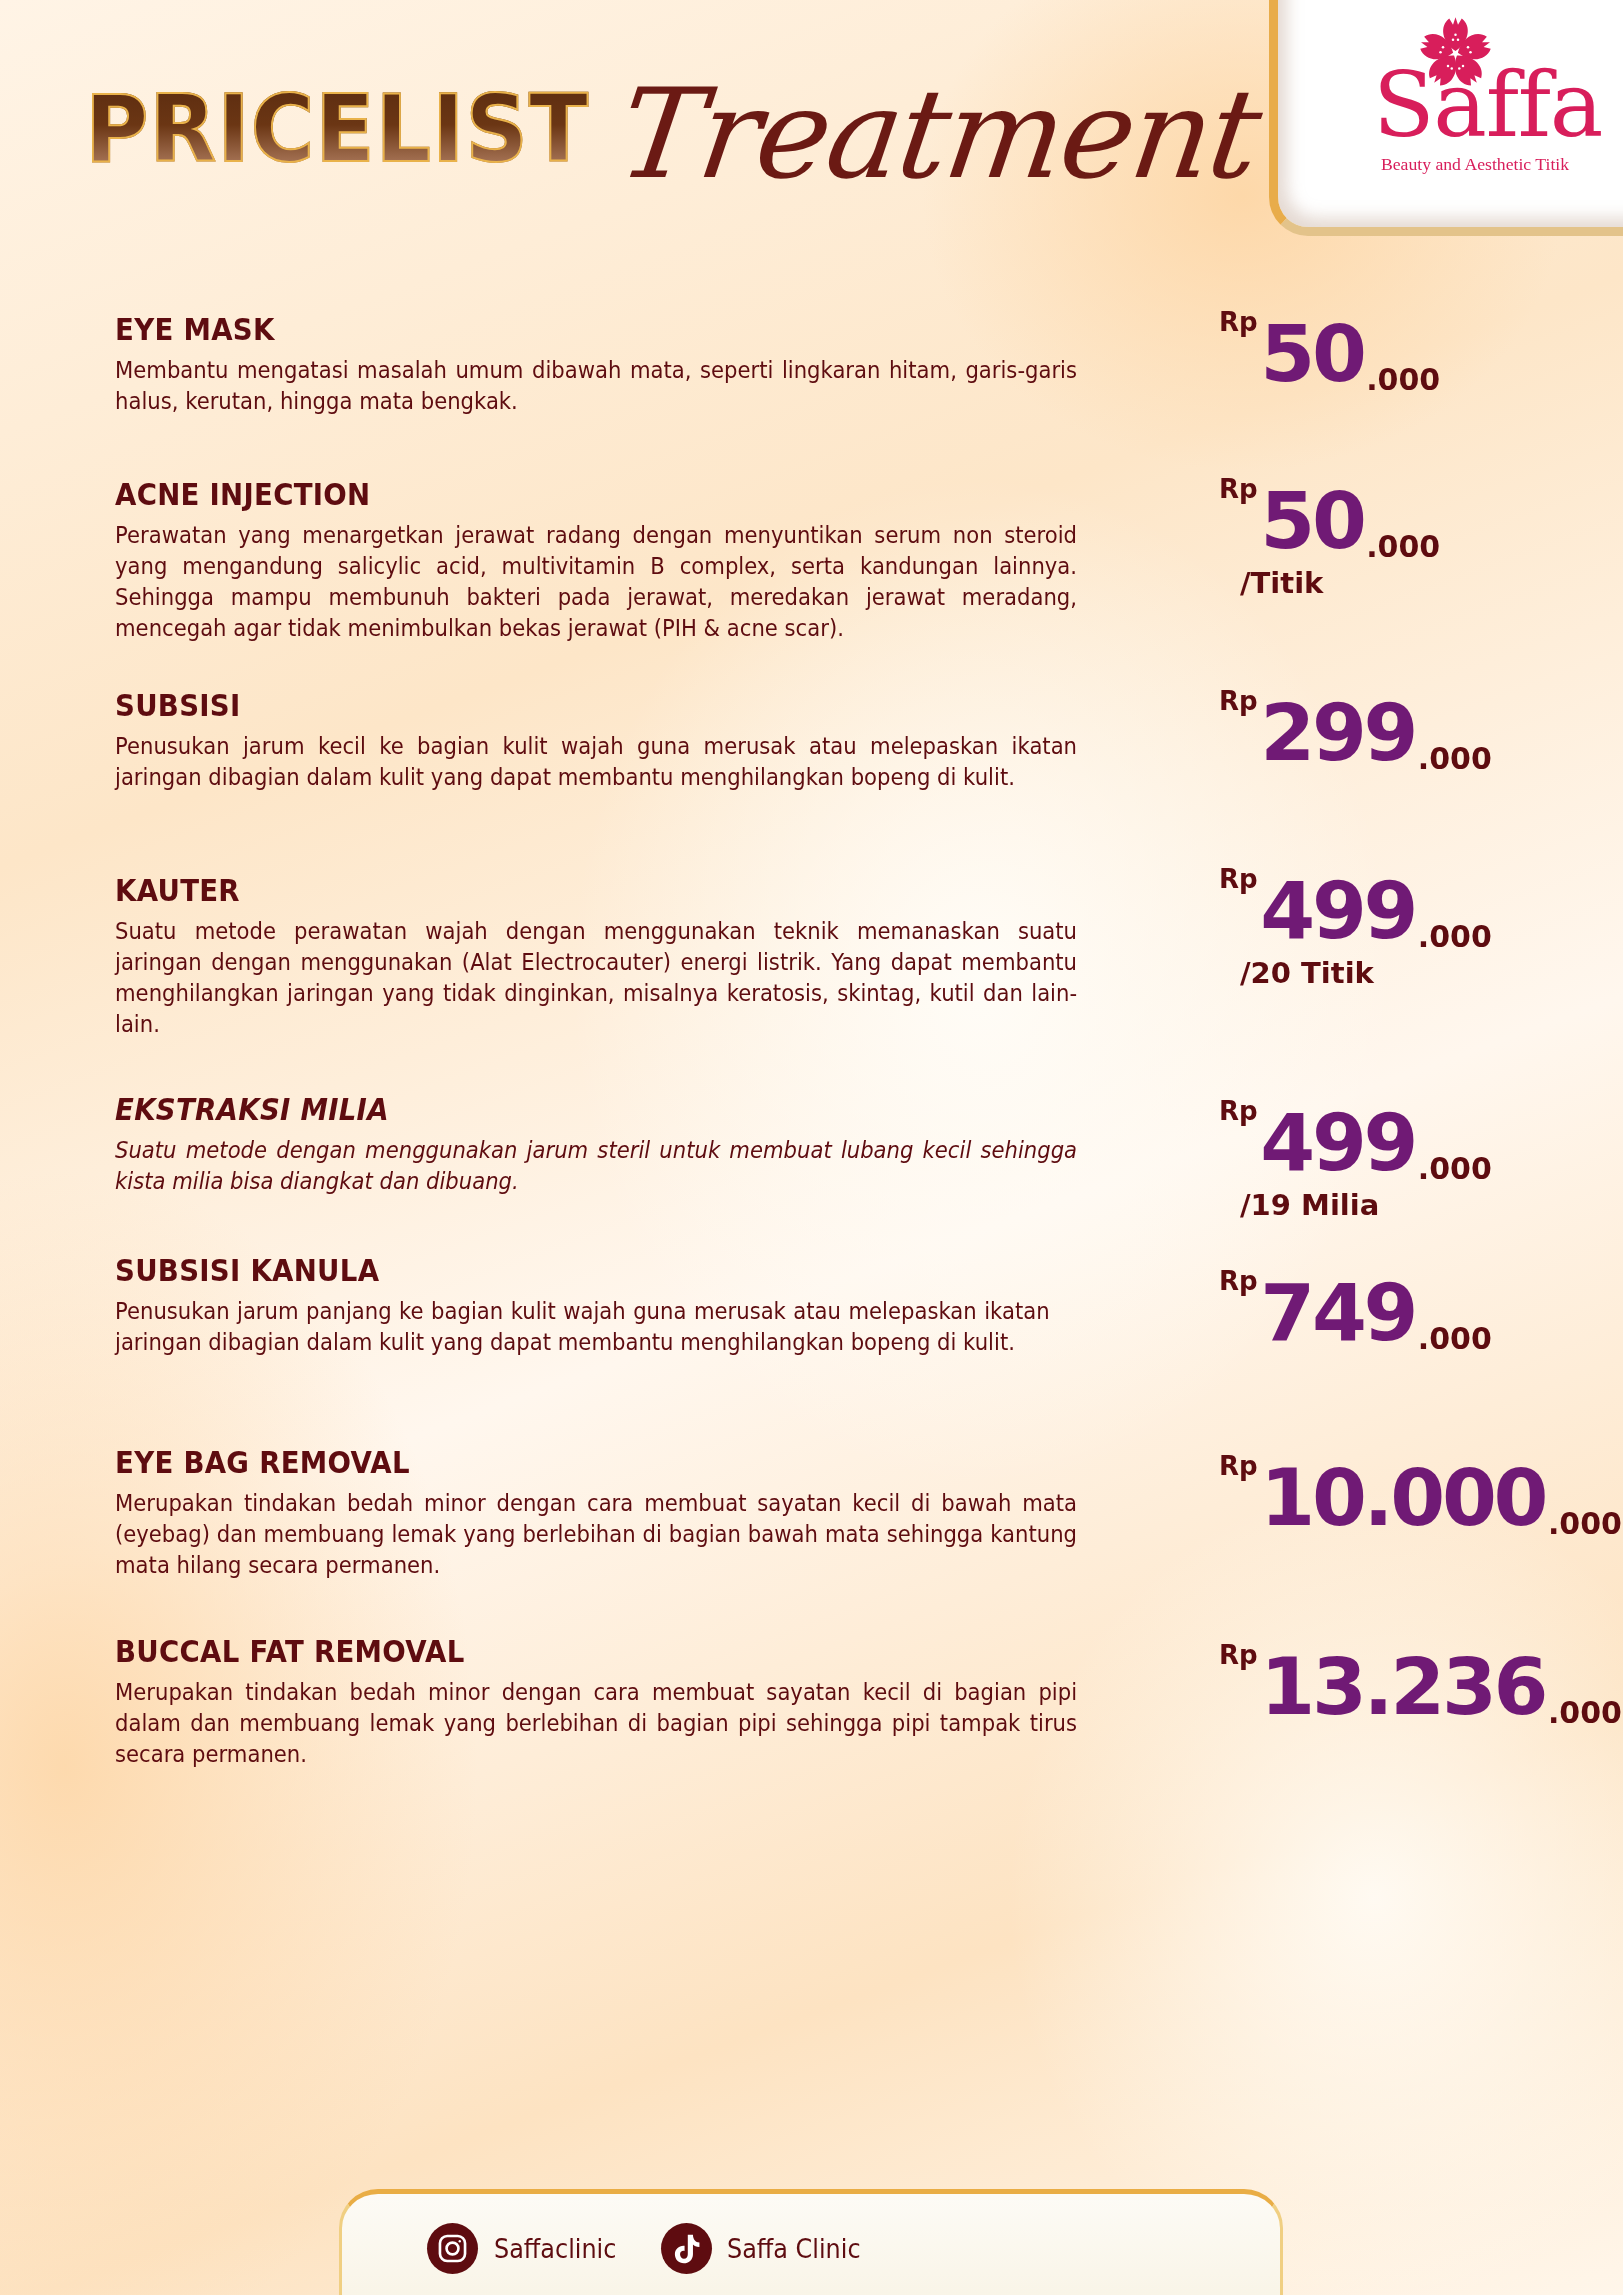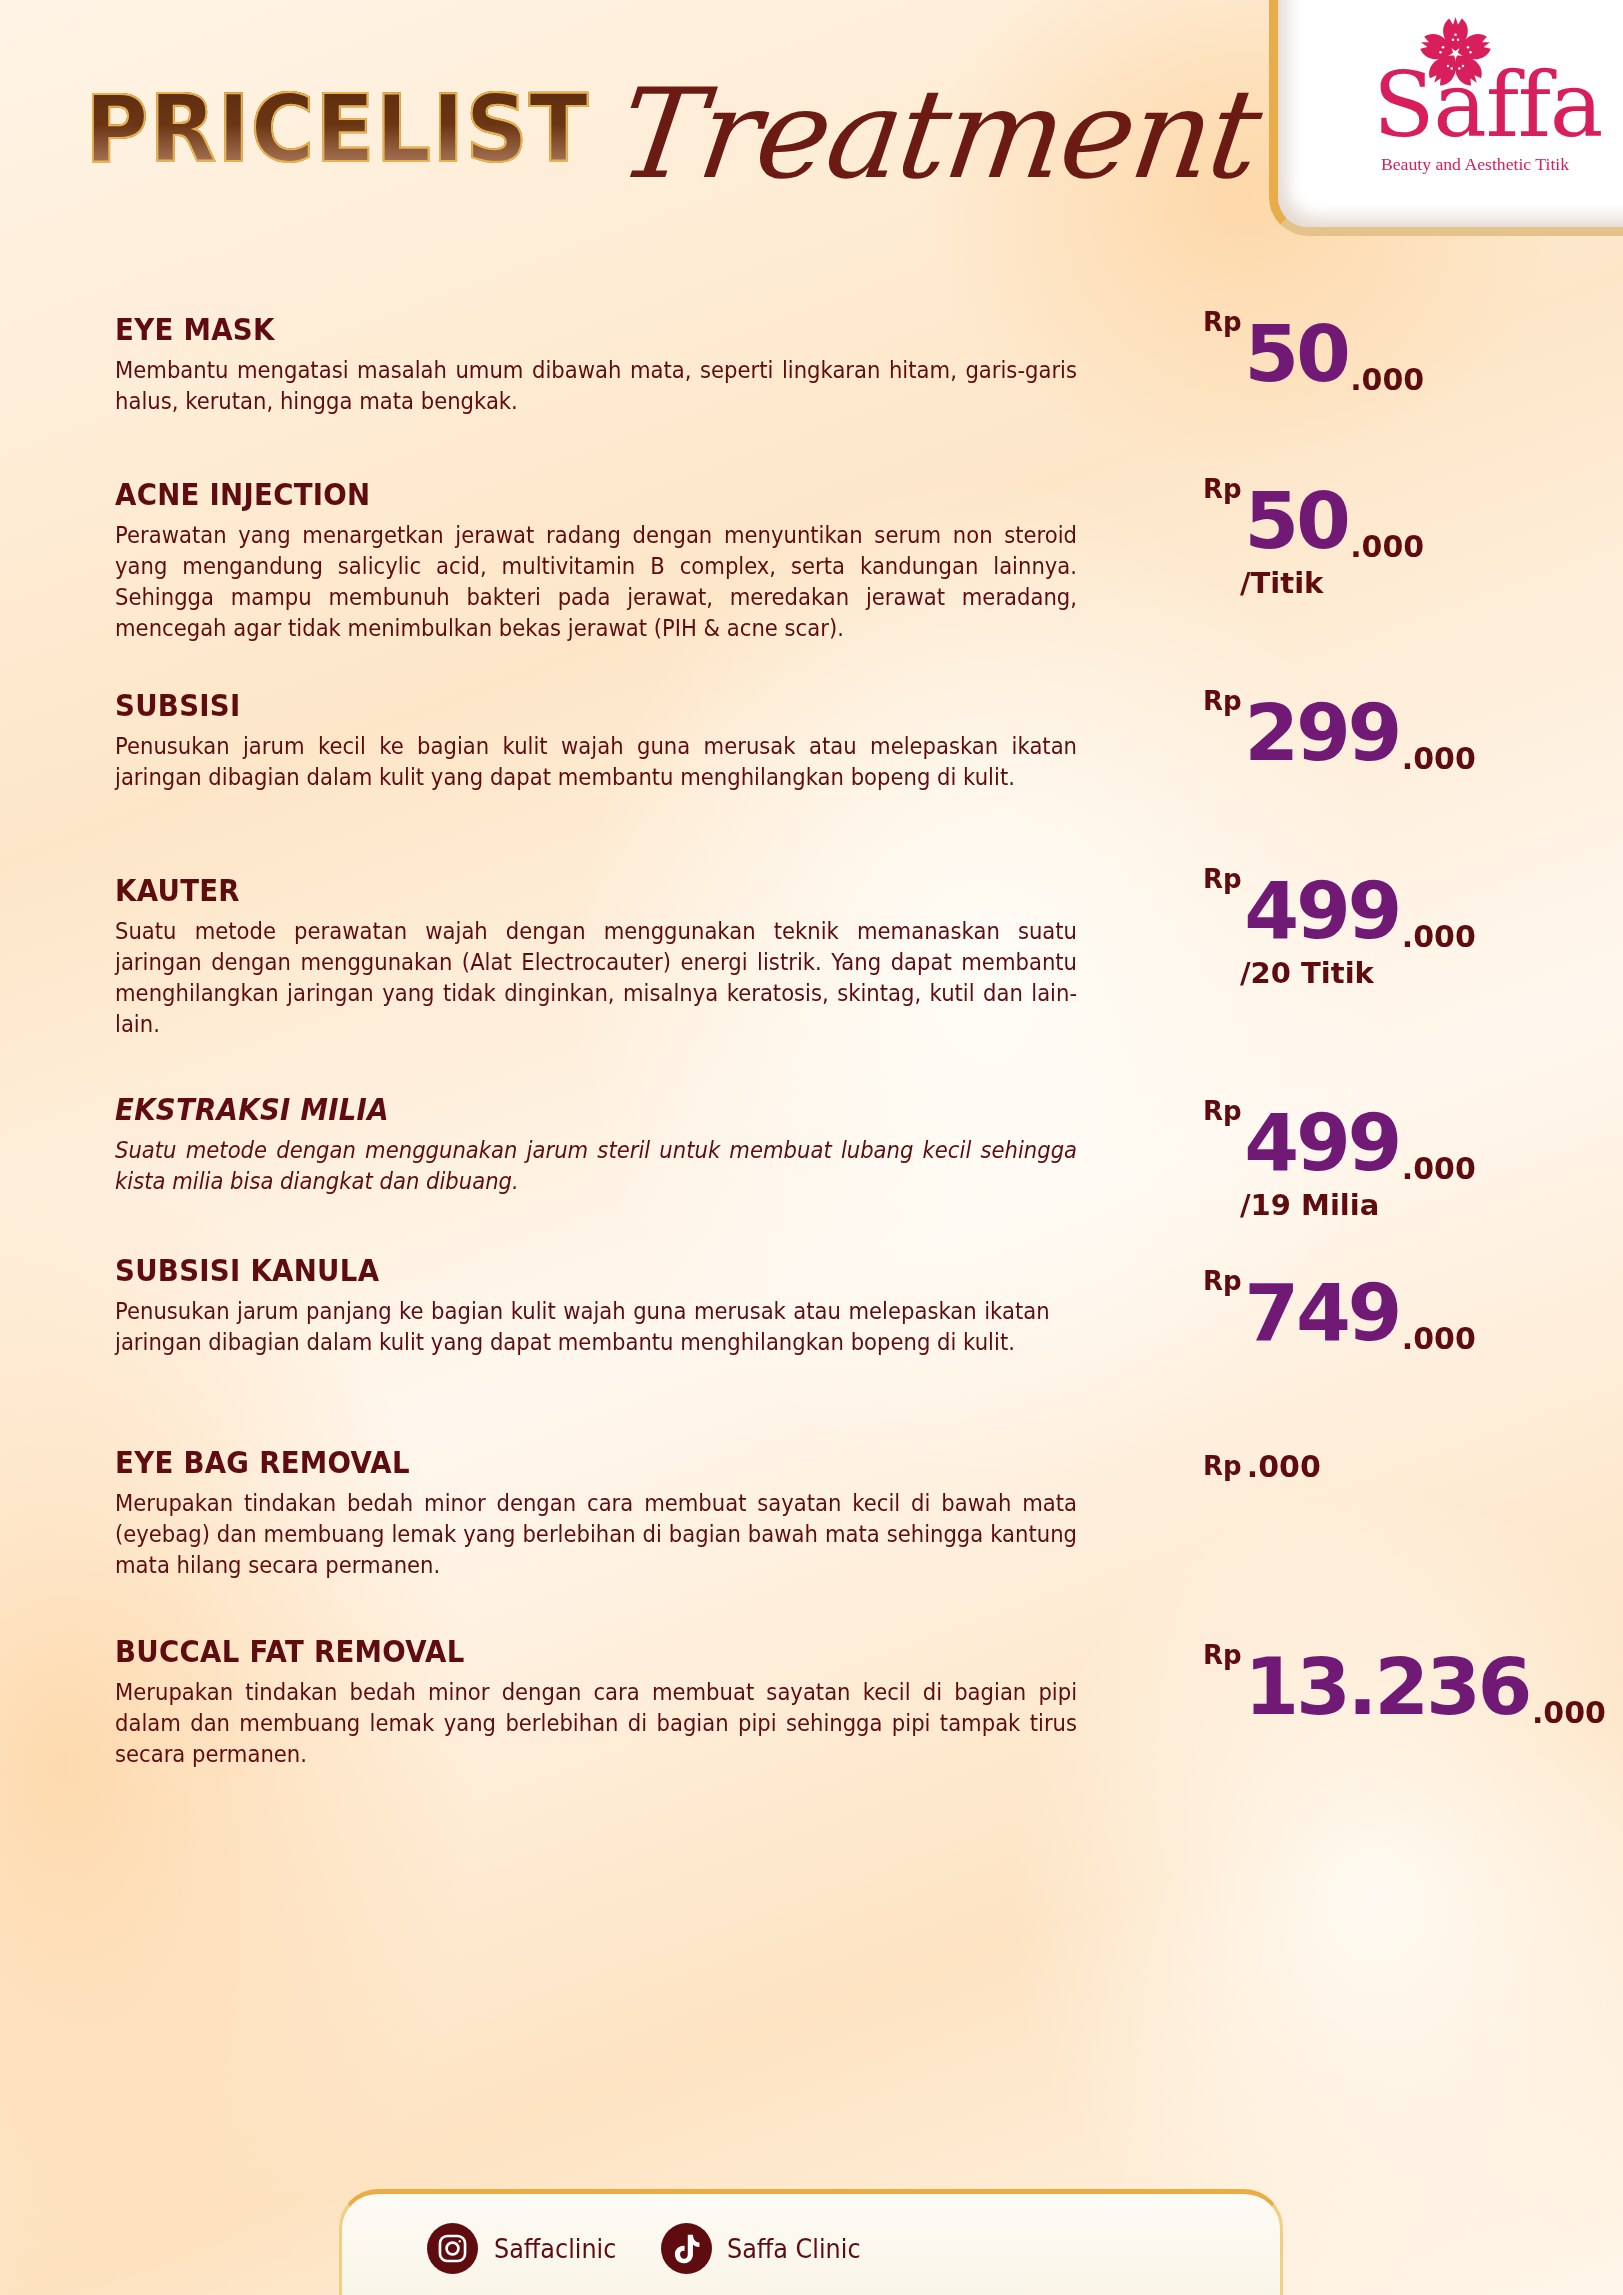--- a/index.html
+++ b/index.html
@@ -96,20 +96,21 @@
 
   .price { position:absolute; left:1203px; }
   .price-row { display:flex; align-items:flex-start; }
   .rp {
     font-family:"DejaVu Sans", sans-serif;
     font-weight:bold;
     font-size:26px;
     color:#5e0c10;
     margin-top:5.2px;
     margin-right:2.6px;
+    margin-left:16px;
   }
   .amount {
     font-family:"DejaVu Sans", sans-serif;
     font-weight:bold;
     font-size:79px;
     letter-spacing:-3.3px;
     color:#701a75;
     line-height:1;
     margin-top:13px;
   }
@@ -274,20 +275,21 @@
   </div>
 </div>
 
 <div class="item" style="top:1446px;">
   <div class="item-name">EYE BAG REMOVAL</div>
   <div class="item-desc">Merupakan tindakan bedah minor dengan cara membuat sayatan kecil di bawah mata (eyebag) dan membuang lemak yang berlebihan di bagian bawah mata sehingga kantung mata hilang secara permanen.</div>
 </div>
 <div class="price" style="top:1446px;">
   <div class="price-row">
     <span class="rp">Rp</span>
+    <span class="amount">10.000</span>
     <span class="cents">.000</span>
   </div>
 </div>
 
 <div class="item" style="top:1635px;">
   <div class="item-name">BUCCAL FAT REMOVAL</div>
   <div class="item-desc">Merupakan tindakan bedah minor dengan cara membuat sayatan kecil di bagian pipi dalam dan membuang lemak yang berlebihan di bagian pipi sehingga pipi tampak tirus secara permanen.</div>
 </div>
 <div class="price" style="top:1635px;">
   <div class="price-row">

